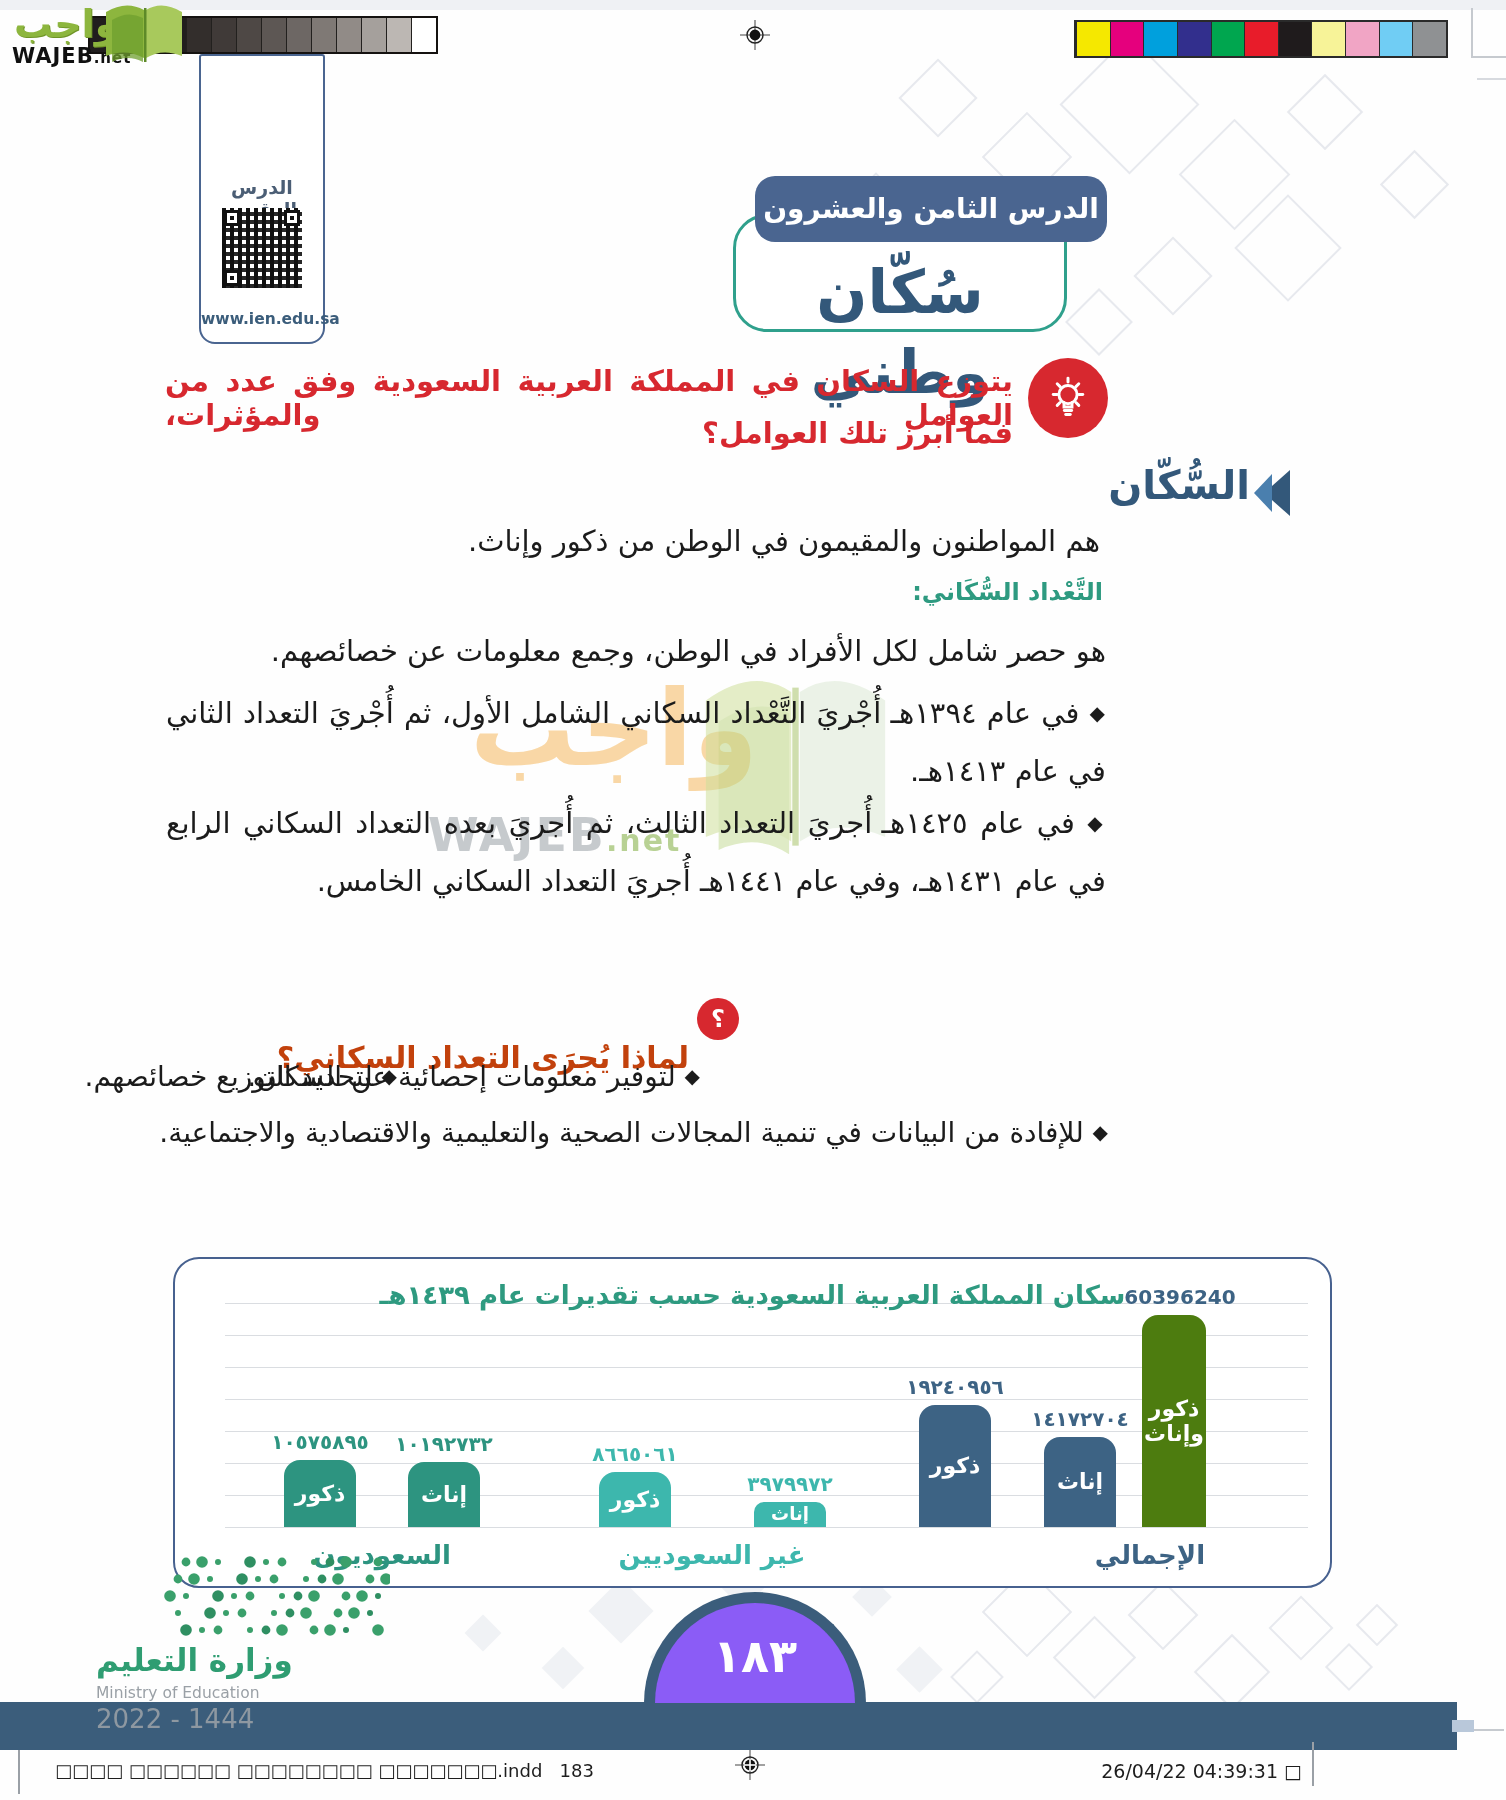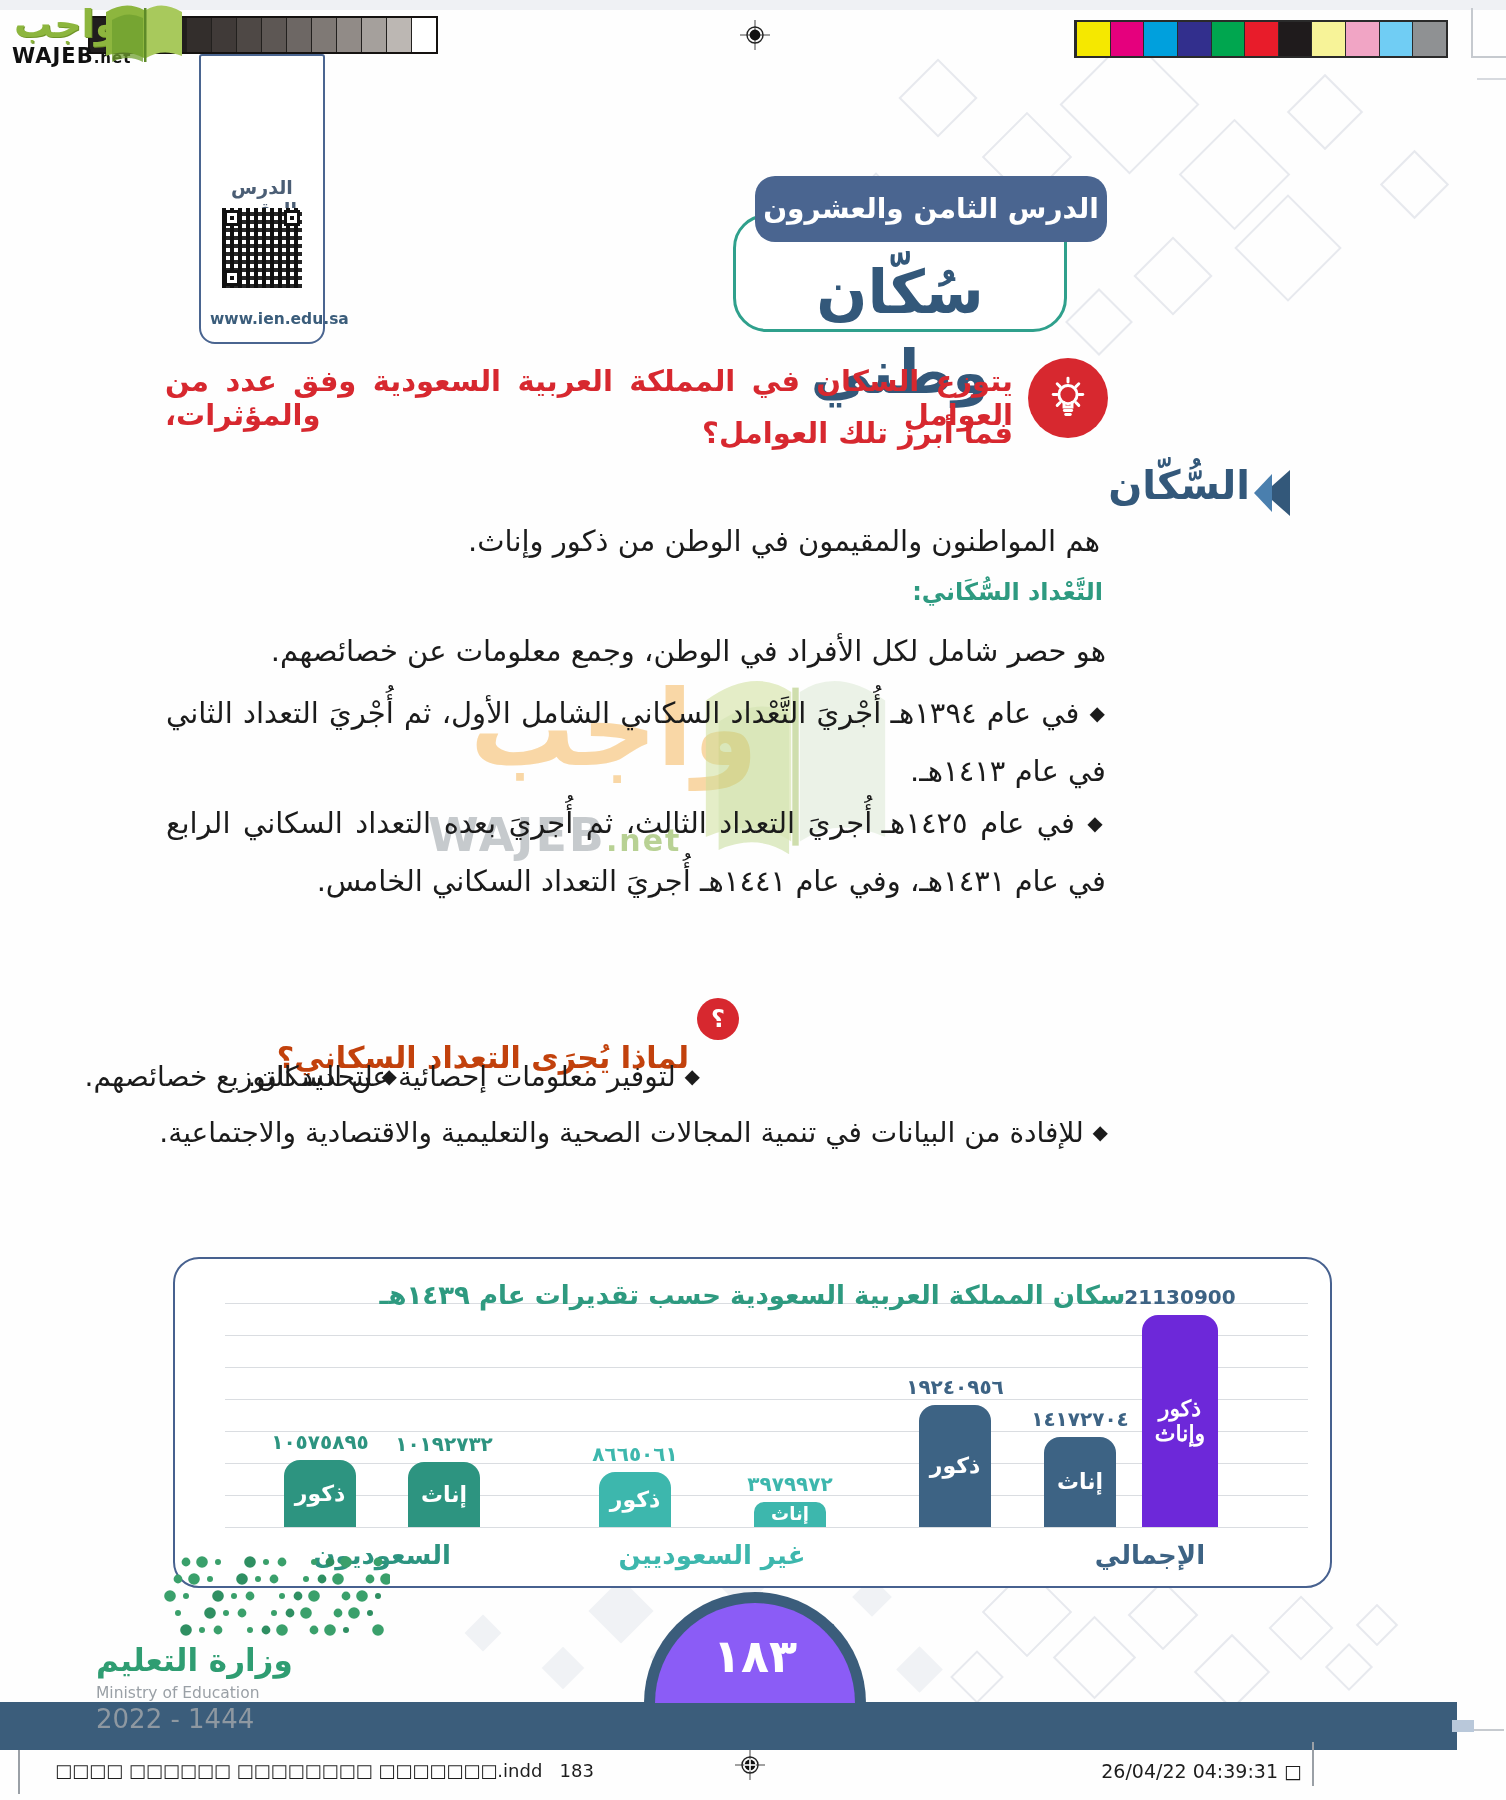--- a/index.html
+++ b/index.html
@@ -38,21 +38,21 @@
   
   #qr-panel{left:199px;top:54px;width:126px;height:290px;border:2px solid #4a6590;
       border-radius:3px 3px 16px 16px;background:#fff;box-sizing:border-box;z-index:2;}
   #qr-title{position:absolute;left:0;top:120px;width:100%;text-align:center;
       font-size:19px;font-weight:bold;color:#4b5e75;}
   #qr-code{position:absolute;left:21px;top:152px;width:80px;height:80px;background:
       repeating-linear-gradient(0deg,rgba(17,17,17,.9) 0 4px,transparent 4px 8px),
       repeating-linear-gradient(90deg,#111 0 4px,#fff 4px 8px);}
   .finder{position:absolute;width:16px;height:16px;border:3px solid #111;background:#fff;box-sizing:border-box;}
   .finder::after{content:"";position:absolute;left:3px;top:3px;width:4px;height:4px;background:#111;}
-  #qr-url{position:absolute;left:9px;bottom:14px;width:100%;text-align:center;
+  #qr-url{position:absolute;left:0;bottom:14px;width:100%;text-align:center;
       font-size:15.5px;font-weight:bold;color:#3b5d7b;}
 
   
   #lesson-box{left:733px;top:214px;width:334px;height:118px;border:3px solid #2fa08c;
       border-radius:34px 6px 34px 34px;background:#fff;box-sizing:border-box;z-index:1;}
   #lesson-banner{left:755px;top:176px;width:352px;height:66px;background:#4a6590;border-radius:20px;
       color:#fff;font-size:28px;font-weight:bold;text-align:center;line-height:66px;z-index:2;letter-spacing:.5px;}
   #lesson-title{left:733px;top:252px;width:334px;height:80px;line-height:80px;text-align:center;
       font-size:60px;font-weight:bold;color:#33587a;z-index:2;}
 
@@ -369,20 +369,20 @@
     </div>
     <div class="bval" style="left: 705px; top: 1472px; color: rgb(61, 183, 173);">٣٩٧٩٩٧٢</div>
     <div class="bar" style="left: 919px; top: 1405px; width: 72px; height: 122px; background: rgb(61, 99, 132); border-radius: 16px 16px 0px 0px;">
       <div class="blabel rtl" style="font-size: 22px;">ذكور</div>
     </div>
     <div class="bval" style="left: 870px; top: 1375px; color: rgb(61, 99, 132);">١٩٢٤٠٩٥٦</div>
     <div class="bar" style="left: 1044px; top: 1437px; width: 72px; height: 90px; background: rgb(61, 99, 132); border-radius: 16px 16px 0px 0px;">
       <div class="blabel rtl" style="font-size: 22px;">إناث</div>
     </div>
     <div class="bval" style="left: 995px; top: 1407px; color: rgb(61, 99, 132);">١٤١٧٢٧٠٤</div>
-    <div class="bar" style="left: 1142px; top: 1315px; width: 76px; height: 212px; background: #6d28d9; border-radius: 16px 16px 0px 0px; font-family: Liberation Serif, serif;">
+    <div class="bar" style="left: 1142px; top: 1315px; width: 64px; height: 212px; background: #4d7c0f; border-radius: 16px 16px 0px 0px;">
       <div class="blabel rtl" style="font-size: 22px;">ذكور وإناث</div>
     </div>
-    <div class="bval" style="left: 1095px; top: 1285px; color: rgb(61, 99, 132);">21130900</div>
+    <div class="bval" style="left: 1095px; top: 1285px; color: rgb(61, 99, 132);">60396240</div>
     <div class="glabel rtl" style="left: 267px; color: rgb(45, 148, 128);">السعوديون</div>
     <div class="glabel rtl" style="left: 597px; color: rgb(61, 183, 173);">غير السعوديين</div>
     <div class="glabel rtl" style="left: 1035px; color: rgb(61, 99, 132);">الإجمالي</div>
   </div>
 
 </body></html>

